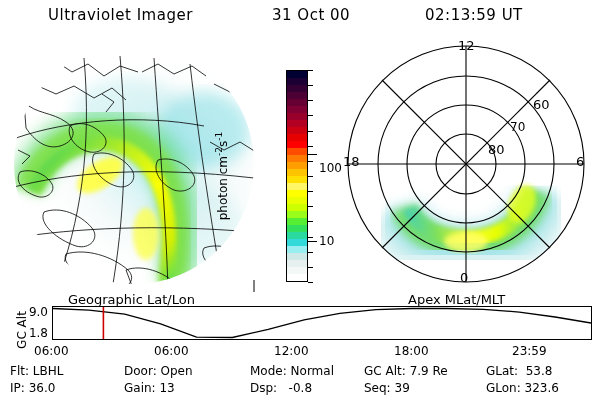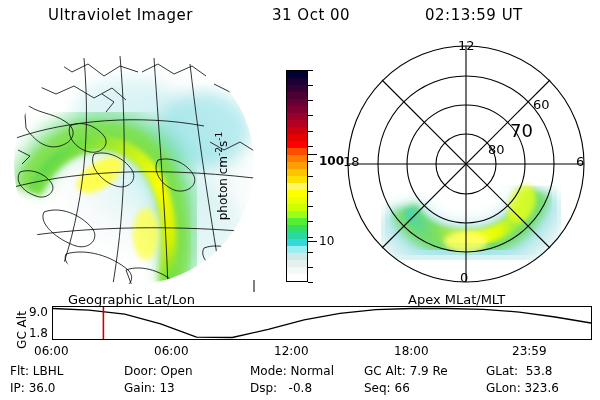--- a/index.html
+++ b/index.html
@@ -163,21 +163,21 @@
         <div class="cb-tick" style="top: 90.8571px; width: 5px;"></div>
         <div class="cb-tick" style="top: 106px; width: 5px;"></div>
         <div class="cb-tick" style="top: 121.143px; width: 5px;"></div>
         <div class="cb-tick" style="top: 136.286px; width: 5px;"></div>
         <div class="cb-tick" style="top: 151.429px; width: 5px;"></div>
         <div class="cb-tick" style="top: 166.571px; width: 5px;"></div>
         <div class="cb-tick" style="top: 181.714px; width: 5px;"></div>
         <div class="cb-tick" style="top: 196.857px; width: 5px;"></div>
         <div class="cb-tick" style="top: 212px; width: 5px;"></div>
         <div class="cb-tick" style="top: 83.74px; width: 9px;"></div>
-        <div class="cb-lab" style="top: 91px; font-weight: bold;">100</div>
+        <div class="cb-lab" style="top: 98px;">100</div>
         <div class="cb-tick" style="top: 170.66px; width: 9px;"></div>
         <div class="cb-lab" style="top: 170.66px;">10</div>
       </div>
   </div>
 
   <div id="poi-panel">
     <svg width="252" height="252" viewBox="0 0 252 252">
       <defs>
         <clipPath id="polarClip">
             <circle cx="126" cy="122" r="118"></circle>
@@ -217,21 +217,21 @@
         <line x1="210" y1="38" x2="42" y2="206"></line>
       </g>
     </svg>
 
     <div style="position:absolute;left:118px;top:-4px;font-size:13px;">12</div>
     <div style="position:absolute;left:236px;top:112px;font-size:13px;">6</div>
     <div style="position:absolute;left:120px;top:228px;font-size:13px;">0</div>
     <div style="position:absolute;left:3px;top:112px;font-size:13px;">18</div>
 
     <div style="position:absolute;left:193px;top:55px;font-size:13px;">60</div>
-    <div style="position:absolute;left:170px;top:78px;font-size:18px;">70</div>
+    <div style="position:absolute;left:170px;top:78px;font-size:12px;">70</div>
     <div style="position:absolute;left:148px;top:100px;font-size:13px;">80</div>
   </div>
 
   <div class="cap" id="cap-geo">Geographic Lat/Lon</div>
   <div class="cap" id="cap-apex">Apex MLat/MLT</div>
 
   <div id="gcalt-label">
     <span>GC Alt</span>
   </div>
   <div class="ytick" id="ytick-hi">9.0</div>
@@ -255,18 +255,18 @@
       <div class="sc c0"><span>Flt:</span> <span>LBHL</span></div>
       <div class="sc c1"><span>Door:</span> <span>Open</span></div>
       <div class="sc c2"><span>Mode:</span> <span>Normal</span></div>
       <div class="sc c3"><span>GC Alt:</span> <span>7.9 Re</span></div>
       <div class="sc c4"><span>GLat:</span>&nbsp; <span>53.8</span></div>
     </div>
     <div class="srow">
       <div class="sc c0"><span>IP:</span> <span>36.0</span></div>
       <div class="sc c1"><span>Gain:</span> <span>13</span></div>
       <div class="sc c2"><span>Dsp:</span>&nbsp;&nbsp; <span>-0.8</span></div>
-      <div class="sc c3"><span>Seq:</span> <span>66</span></div>
+      <div class="sc c3"><span>Seq:</span> <span>39</span></div>
       <div class="sc c4"><span>GLon:</span> <span>323.6</span></div>
     </div>
   </div>
 
 </div>
 
 </body></html>

